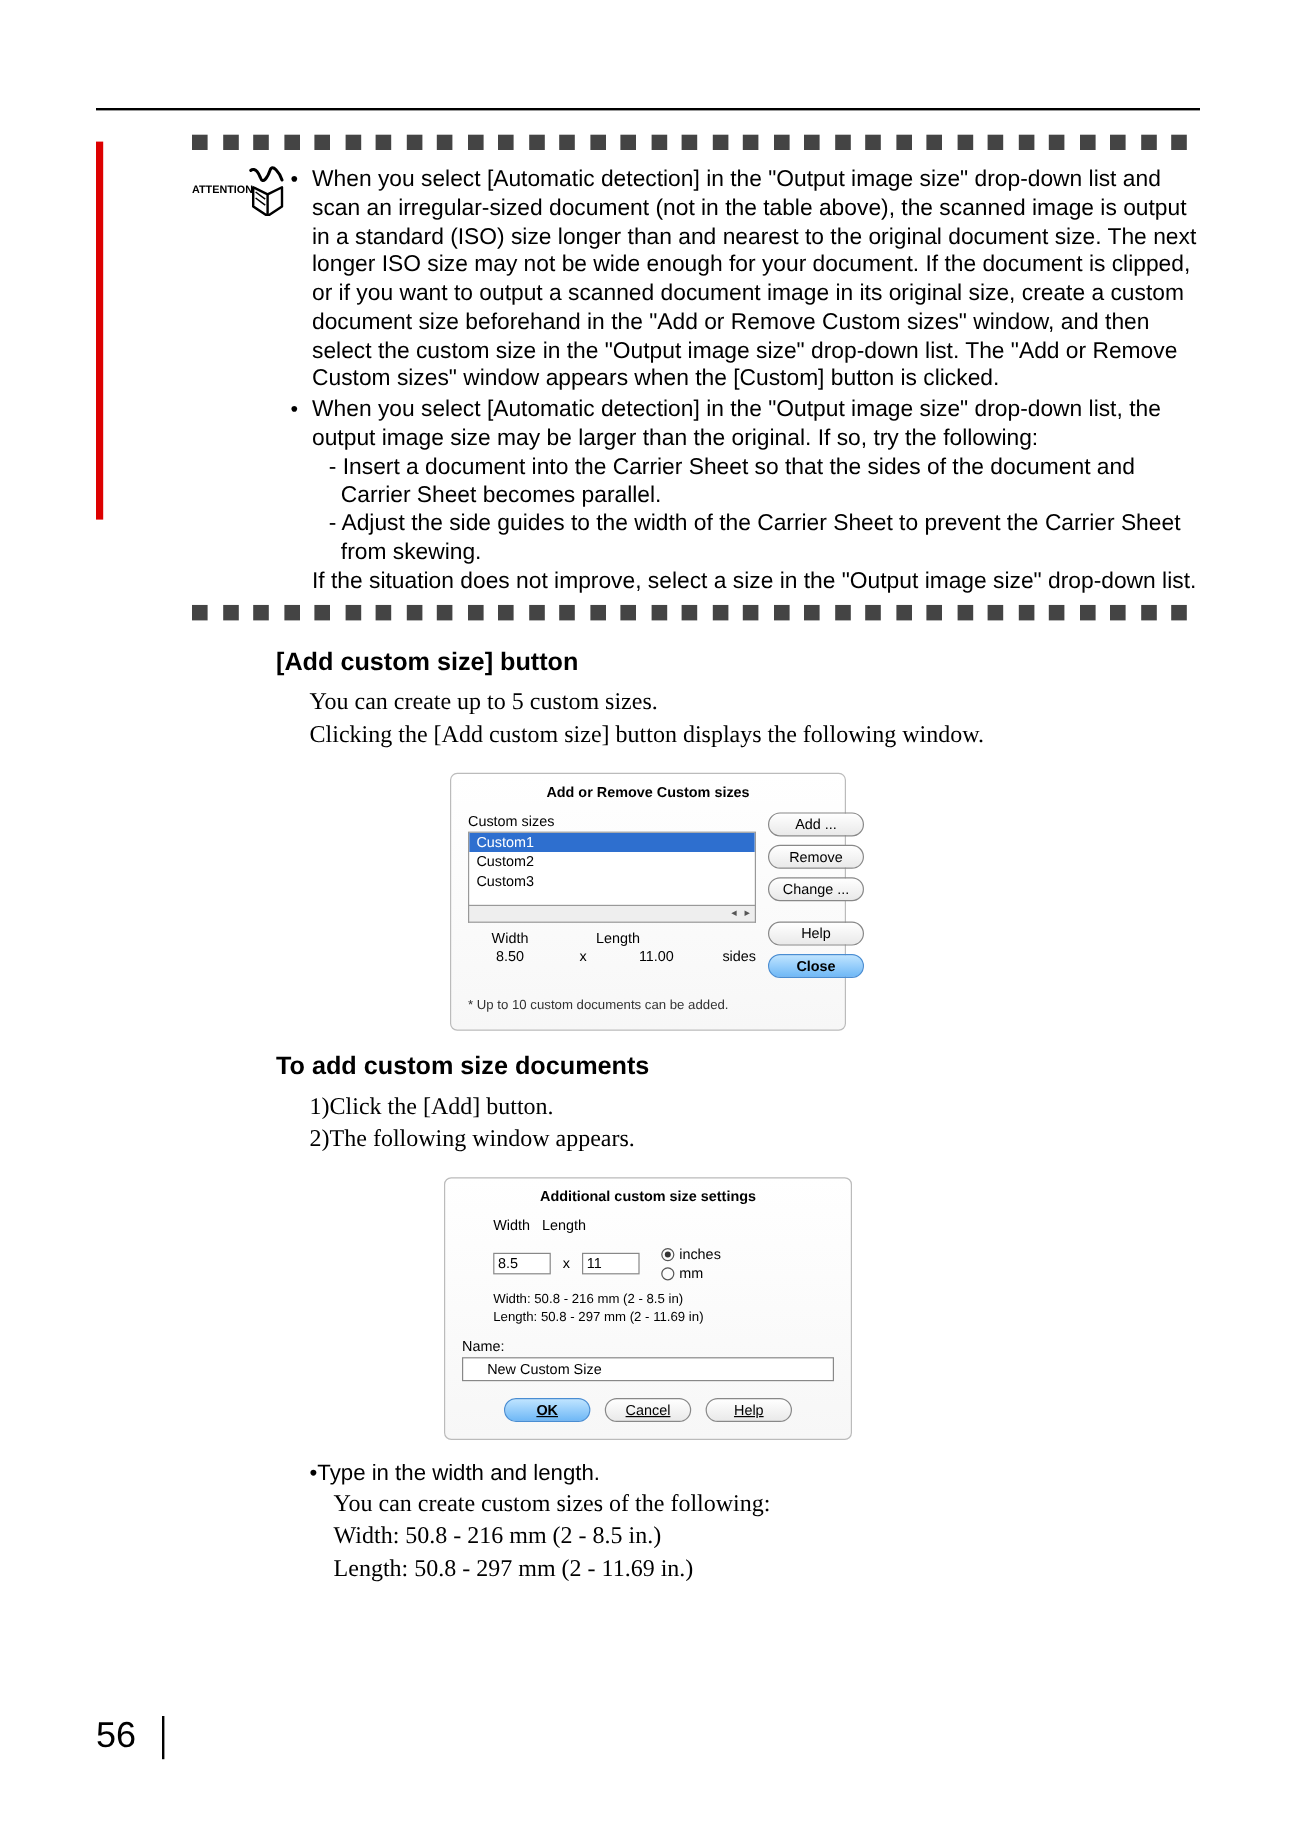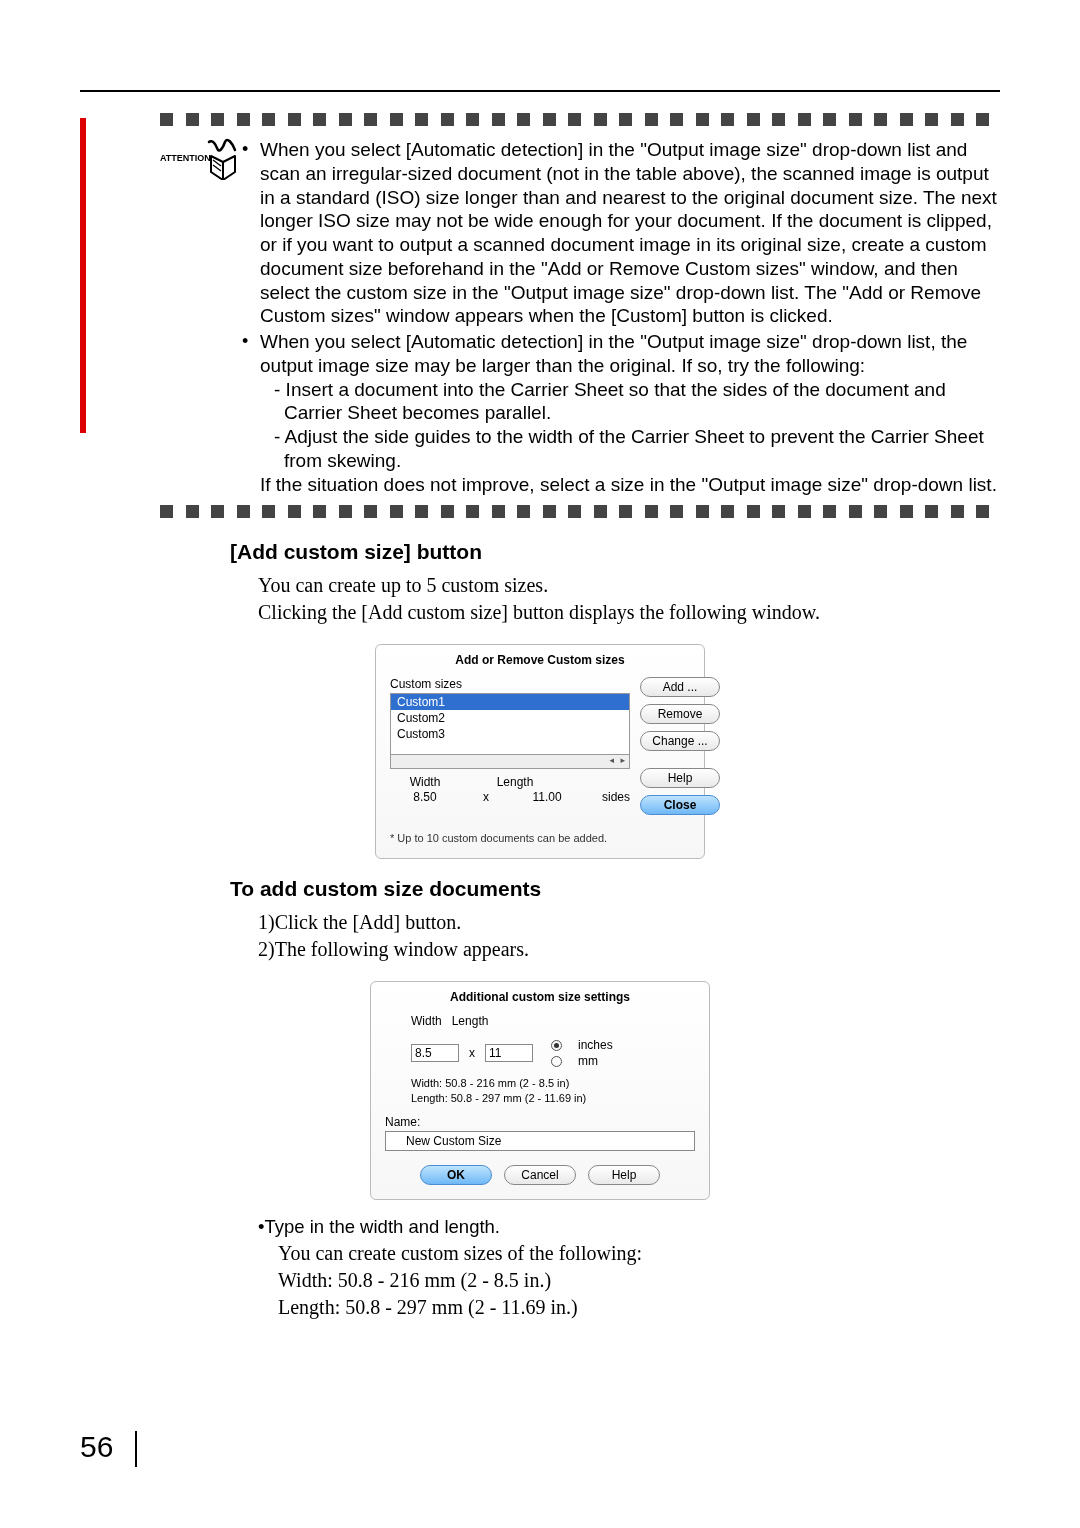--- a/index.html
+++ b/index.html
@@ -227,21 +227,21 @@
     margin-top: 10px;
   }
   .smallfield {
     width: 48px;
     height: 18px;
     border: 1px solid #888;
     background: #fff;
     font-size: 12px;
     padding: 1px 3px;
   }
-  .radio { display:flex; align-items:center; gap:16px; font-size:12px; }
+  .radio { display:flex; align-items:center; gap:4px; font-size:12px; }
   .radio .dot {
     width: 11px; height: 11px; border: 1px solid #555; border-radius: 50%;
     display:inline-flex; align-items:center; justify-content:center;
   }
   .radio .dot.sel::after { content:""; width:5px; height:5px; background:#333; border-radius:50%; }
   .hints {
     font-size: 11px;
     margin-left: 26px;
     margin-top: 8px;
     line-height: 1.3;
@@ -254,21 +254,21 @@
     font-size: 12px;
     padding: 2px 20px;
     margin-top: 2px;
   }
   .d2-btns {
     display: flex;
     gap: 12px;
     justify-content: center;
     margin-top: 14px;
   }
-  .d2-btns .mac-btn { display:inline-block; margin-bottom:0; width:72px; }
+  .d2-btns .mac-btn { display:inline-block; margin-bottom:0; width:72px;text-decoration:underline; }
 
   .page-num {
     position: absolute;
     left: 80px;
     top: 1430px;
     font-family: Arial, sans-serif;
     font-size: 30px;
   }
   .page-num .bar {
     display: inline-block;

